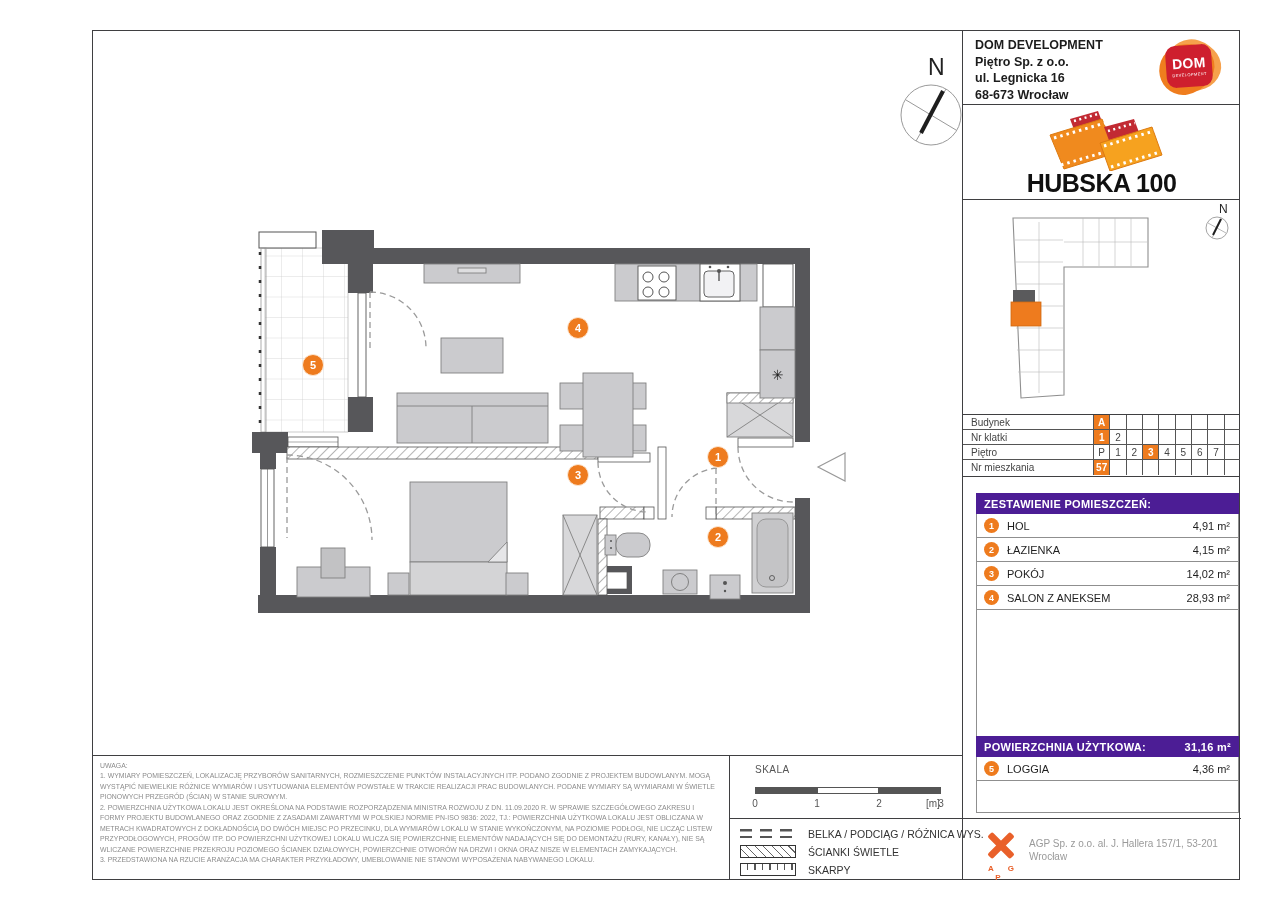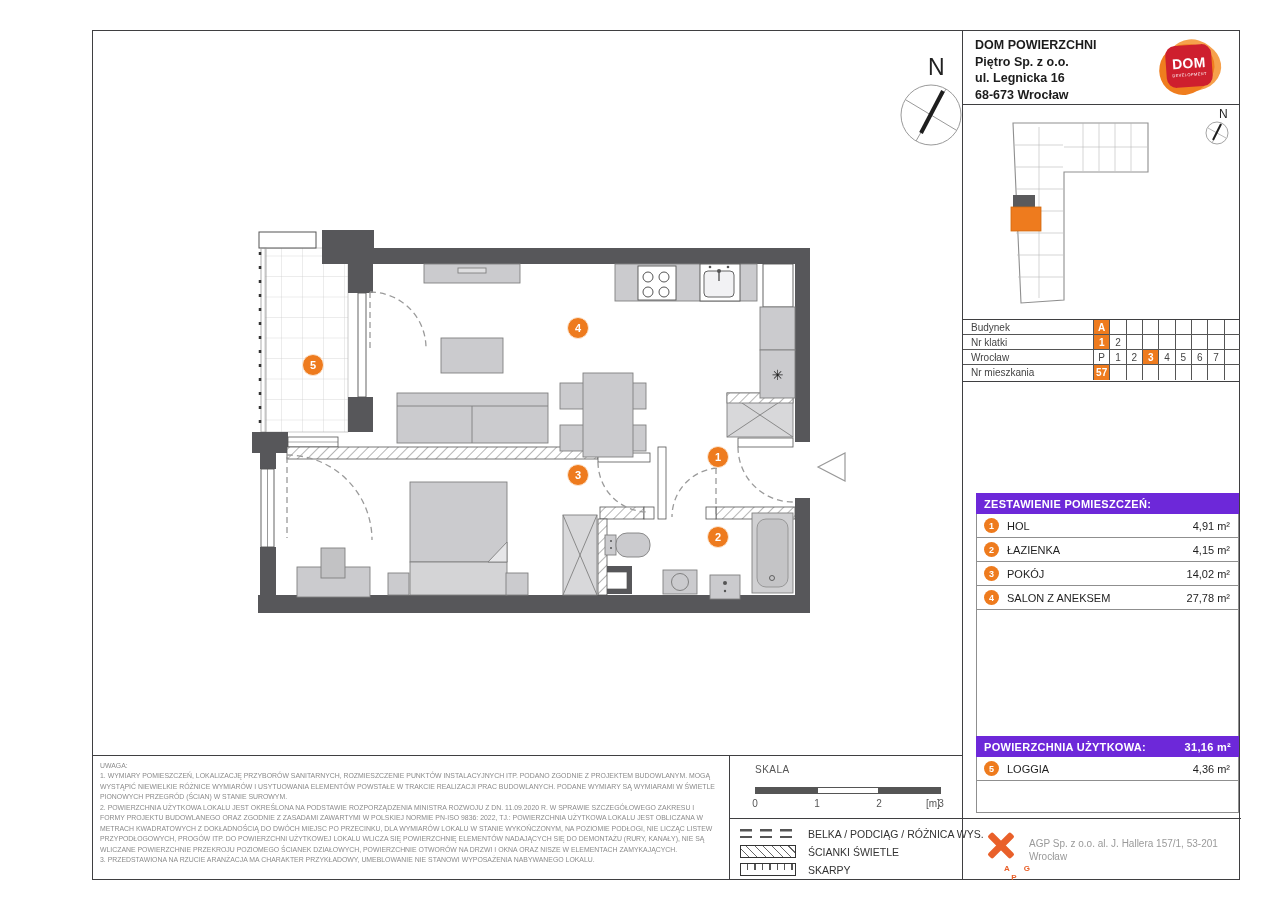--- a/index.html
+++ b/index.html
@@ -63,40 +63,40 @@
   .site-n{position:absolute;left:256px;top:2px;font-size:12px;color:#222;}
 
   .unit-table{height:62px;border-bottom:1.2px solid #3f3f41;font-size:10px;color:#444;}
   .ut-row{display:grid;grid-template-columns:130px repeat(9,1fr);height:15px;border-bottom:.8px solid #555;}
   .ut-row:last-child{border-bottom:none;}
   .ut-label{padding-left:8px;display:flex;align-items:center;}
   .ut-cell{border-left:.8px solid #555;display:flex;align-items:center;justify-content:center;}
   .ut-cell.active{background:#EE7B1E;color:#fff;font-weight:bold;}
 
   .rooms-col{position:absolute;left:13px;top:463px;width:263px;}
-  .orange-bar{height:21px;background:#6d28d9;color:#fff;font-weight:bold;font-size:11px;
+  .orange-bar{height:21px;background:#4c1d95;color:#fff;font-weight:bold;font-size:11px;
               display:flex;align-items:center;justify-content:space-between;
               padding:0 8px;letter-spacing:.3px;}
   .room-row{height:24px;display:grid;grid-template-columns:30px 1fr auto;align-items:center;
             border-bottom:1px solid #8f8f8f;border-left:1px solid #8f8f8f;border-right:1px solid #8f8f8f;
             font-size:11px;color:#1e1e1e;padding-right:8px;}
   .room-row .circ{width:15px;height:15px;border-radius:50%;background:#EE7B1E;color:#fff;
                   font-size:9px;font-weight:bold;display:flex;align-items:center;justify-content:center;
                   margin-left:7px;}
   .spacer-cell{border-left:1px solid #8f8f8f;border-right:1px solid #8f8f8f;}
   .rooms-gap-top{height:126px;}
   .rooms-gap-bot{height:32px;border-bottom:1px solid #8f8f8f;}
 
   .agp-box{position:absolute;left:0;top:788px;width:278px;height:62px;border-top:1.2px solid #3f3f41;}
   .agp-logo{position:absolute;left:18px;top:8px;width:40px;height:46px;}
   .agp-x{position:absolute;left:4px;top:2px;width:32px;height:32px;}
   .agp-x i{position:absolute;left:0;top:13px;width:32px;height:7px;background:#E9602A;border-radius:2px;}
   .agp-x i:first-child{transform:rotate(45deg);}
   .agp-x i:last-child{transform:rotate(-45deg);}
-  .agp-letters{position:absolute;left:16px;top:37px;width:40px;text-align:center;color:#E9602A;
+  .agp-letters{position:absolute;left:0;top:37px;width:40px;text-align:center;color:#E9602A;
                font-size:8px;font-weight:bold;letter-spacing:6px;text-indent:6px;}
   .agp-addr{position:absolute;left:66px;top:0;width:204px;height:62px;display:flex;align-items:center;
             font-size:10px;color:#9a9a9a;line-height:1.3;padding-right:6px;}
 </style>
 </head>
 <body>
 
 <div class="sheet">
   <div class="frame"></div>
 
@@ -282,35 +282,50 @@
     <div class="legend-row">
       <div class="legend-sym sym-comb"></div>
       <div class="legend-label">SKARPY</div>
     </div>
   </div>
 
   <div class="right-col">
 
     <div class="dev-box">
       <div class="dev-text">
-        <div>DOM POWIERZCHNI</div>
+        <div>DOM DEVELOPMENT</div>
         <div>Piętro Sp. z o.o.</div>
         <div>ul. Legnicka 16</div>
         <div>68-673 Wrocław</div>
       </div>
       <div class="dev-logo">
         <div class="blob blob1"></div>
         <div class="blob blob2"></div>
         <div class="dom-red">
           <div class="t1">DOM</div>
           <div class="t2">DEVELOPMENT</div>
         </div>
       </div>
     </div>
 
+    <div class="hubska-box">
+      <svg class="film" width="124" height="62" viewBox="0 0 124 62">
+        <polygon points="30,10 58,2 64,18 36,26" fill="#C22A33"></polygon>
+        <line x1="34" y1="12" x2="58" y2="5" stroke="#fff" stroke-width="2.5" stroke-dasharray="2 3.5"></line>
+        <polygon points="10,26 62,10 76,44 24,60" fill="#F08A1E" stroke="#DD7A10" stroke-width="1"></polygon>
+        <line x1="14" y1="29" x2="65" y2="14" stroke="#fff" stroke-width="3" stroke-dasharray="2.5 4"></line>
+        <line x1="21" y1="56" x2="72" y2="41" stroke="#fff" stroke-width="3" stroke-dasharray="2.5 4"></line>
+        <polygon points="64,18 94,10 100,26 70,34" fill="#C22A33"></polygon>
+        <line x1="68" y1="22" x2="95" y2="14" stroke="#fff" stroke-width="2.5" stroke-dasharray="2 3.5"></line>
+        <polygon points="60,34 112,18 122,46 70,62" fill="#F6A21F" stroke="#DD7A10" stroke-width="1"></polygon>
+        <line x1="64" y1="37" x2="114" y2="22" stroke="#fff" stroke-width="3" stroke-dasharray="2.5 4"></line>
+        <line x1="71" y1="58" x2="120" y2="43" stroke="#fff" stroke-width="3" stroke-dasharray="2.5 4"></line>
+      </svg>
+      <div class="hubska-title">HUBSKA 100</div>
+    </div>
 
     <div class="site-box">
       <svg width="278" height="215" viewBox="0 0 278 215">
         <polygon points="50,18 185,18 185,67 101,67 101,195 58,198" fill="#fff" stroke="#8f8f8f" stroke-width="1.1"></polygon>
         <g stroke="#b9b9b9" stroke-width="0.6">
           <line x1="76" y1="22" x2="76" y2="193"></line>
           <line x1="101" y1="42" x2="184" y2="42"></line>
           <line x1="52" y1="40" x2="100" y2="40"></line>
             <line x1="52" y1="62" x2="100" y2="62"></line>
           <line x1="52" y1="84" x2="100" y2="84"></line>
@@ -354,21 +369,21 @@
         <div class="ut-cell">2</div>
         <div class="ut-cell"></div>
         <div class="ut-cell"></div>
         <div class="ut-cell"></div>
         <div class="ut-cell"></div>
         <div class="ut-cell"></div>
         <div class="ut-cell"></div>
         <div class="ut-cell"></div>
       </div>
       <div class="ut-row">
-        <div class="ut-label">Wrocław</div>
+        <div class="ut-label">Piętro</div>
         <div class="ut-cell">P</div>
         <div class="ut-cell">1</div>
         <div class="ut-cell">2</div>
         <div class="ut-cell active">3</div>
         <div class="ut-cell">4</div>
         <div class="ut-cell">5</div>
         <div class="ut-cell">6</div>
         <div class="ut-cell">7</div>
         <div class="ut-cell"></div>
       </div>
@@ -402,21 +417,21 @@
         <div>4,15 m²</div>
       </div>
       <div class="room-row">
         <div class="circ">3</div>
         <div>POKÓJ</div>
         <div>14,02 m²</div>
       </div>
       <div class="room-row">
         <div class="circ">4</div>
         <div>SALON Z ANEKSEM</div>
-        <div>27,78 m²</div>
+        <div>28,93 m²</div>
       </div>
       <div class="spacer-cell rooms-gap-top"></div>
       <div class="orange-bar">
         <span>POWIERZCHNIA UŻYTKOWA:</span>
         <span>31,16 m²</span>
       </div>
       <div class="room-row">
         <div class="circ">5</div>
         <div>LOGGIA</div>
         <div>4,36 m²</div>

